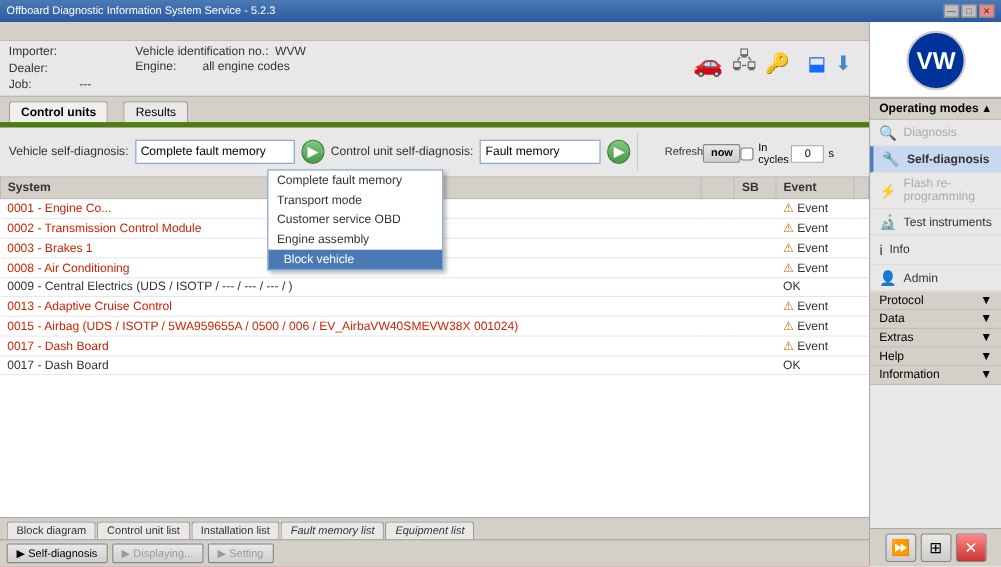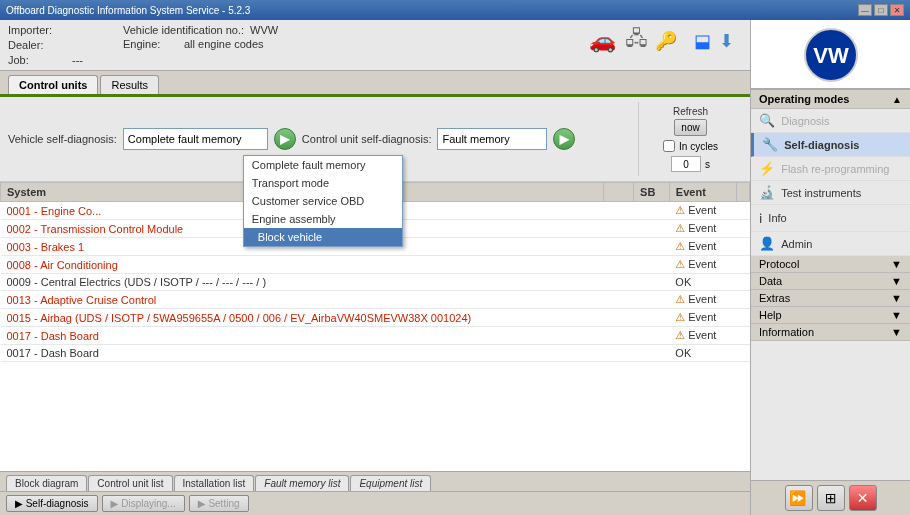--- a/index.html
+++ b/index.html
@@ -35,20 +35,21 @@
     }
     .main-content {
       display: flex;
       height: calc(100% - 20px);
     }
     .left-panel {
       flex: 1;
       display: flex;
       flex-direction: column;
       background: #b91c1c;
+      margin-top: 17px;
     }
     .header-bar {
       background: #e8e8e8;
       border-bottom: 1px solid #aaa;
       padding: 4px 8px;
       display: flex;
       gap: 40px;
       align-items: flex-start;
     }
     .header-info { display: flex; flex-direction: column; gap: 3px; }
@@ -60,21 +61,22 @@
       gap: 8px;
       align-items: center;
       margin-left: auto;
       padding-right: 8px;
     }
     .bluetooth-icon { color: #1a6aff; font-size: 16px; }
     .tabs-bar {
       background: #d4d0c8;
       padding: 4px 8px 0;
       display: flex;
-      border-bottom: 3px solid #4d7c0f;
+      border-bottom: 5px solid #4d7c0f;
+      gap: 12px;
     }
     .tab {
       padding: 3px 10px;
       border: 1px solid #999;
       border-bottom: none;
       background: #e8e8e8;
       cursor: pointer;
       margin-right: 2px;
       border-radius: 3px 3px 0 0;
       font-size: 11px;
@@ -276,36 +278,37 @@
       white-space: nowrap;
     }
     .dropdown-item.highlighted {
       background: #4a7ab5;
       color: white;
       padding-left: 14px;
     }
     
     .refresh-panel {
       display: flex;
-      flex-direction: column;
+      flex-direction: row;
       align-items: center;
       justify-content: flex-start;
       padding: 4px 24px;
       border-left: 1px solid #ccc;
       min-width: 70px;
     }
     .refresh-label { font-size: 10px; color: #333; }
     .refresh-btn {
       padding: 2px 6px;
       border: 1px solid #888;
       background: linear-gradient(to bottom, #e8e8e8, #ccc);
       cursor: pointer;
       font-size: 10px;
       border-radius: 2px;
       margin-top: 2px;
+      font-weight: bold;
     }
     .in-cycles-row {
       display: flex; align-items: center; gap: 4px; margin-top: 4px; font-size: 10px;
     }
     .cycles-input {
       width: 30px; height: 16px;
       border: 1px solid #aaa;
       font-size: 10px;
       text-align: center;
     }

